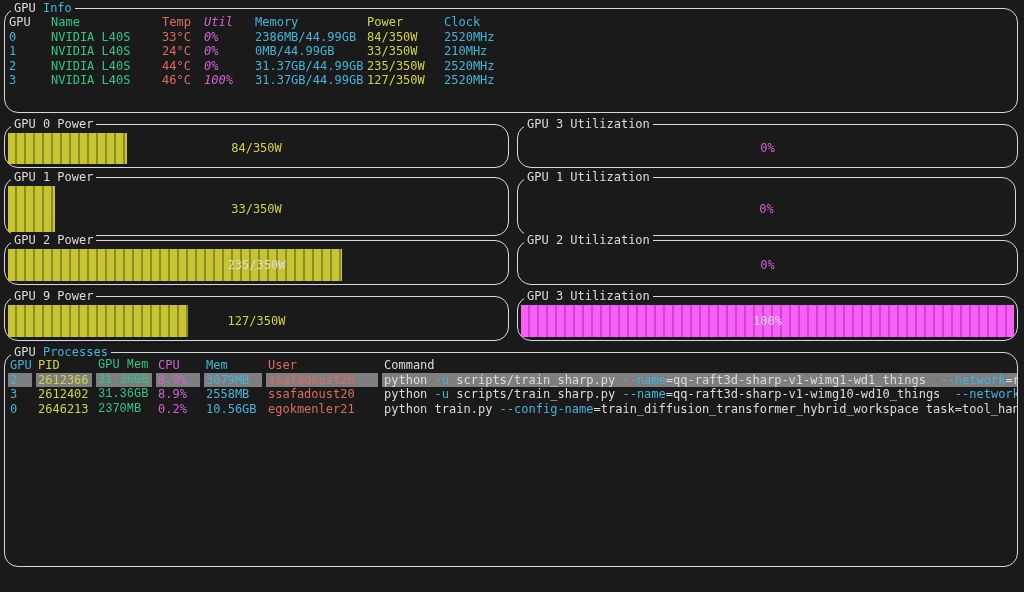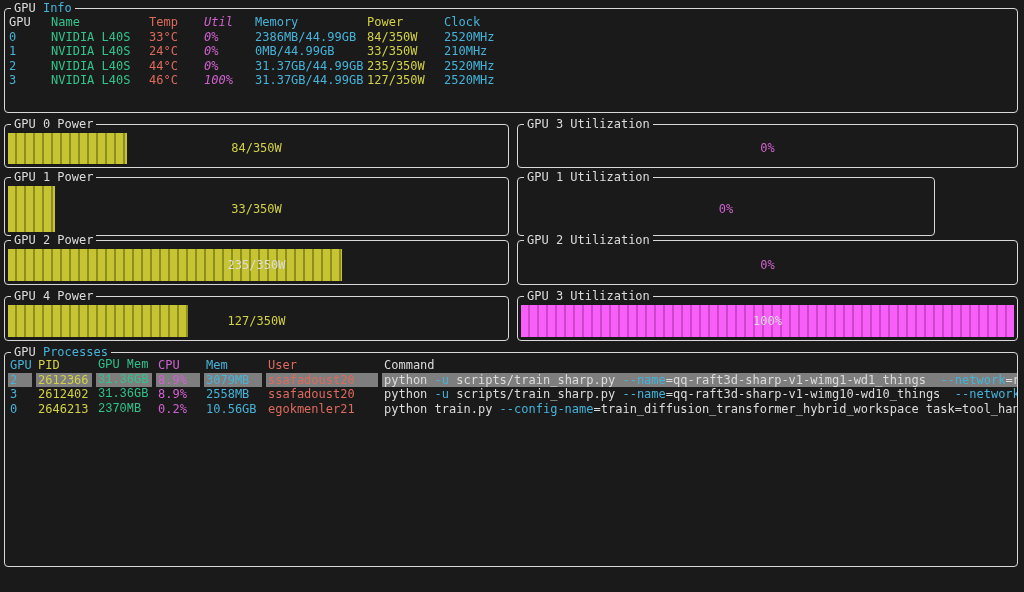--- a/index.html
+++ b/index.html
@@ -10,40 +10,40 @@
     font-size: 12px;
     line-height: 14.5px;
     color: var(--fg, #dcdcdc);
     overflow: hidden;
   }
   .screen { position: relative; width: 1024px; height: 592px; }
 
   .panel {
     position: absolute;
     border: 1px solid var(--border);
-    border-radius: 4px;
+    border-radius: 14px;
     background: var(--bg);
   }
   .panel-title {
     position: absolute;
     top: -8px;
     left: 6px;
     background: var(--bg);
     padding: 0 3px;
     white-space: pre;
     line-height: 14px;
     color: var(--fg);
   }
   .panel-title .accent { color: var(--cyan); }
 
   
   .tbl { position: absolute; left: 0; right: 0; top: 0; padding: 6px 0 0 4px; }
   .trow { display: flex; height: 14.5px; line-height: 14.5px; white-space: pre; }
   .trow > span { display: inline-block; overflow: hidden; }
-  .ic0 { width: 42px; } .ic1 { width: 98px; } .ic2 { width: 55px; }
+  .ic0 { width: 42px; } .ic1 { width: 98px; } .ic2 { width: 55px; text-align: center; }
   .ic3 { width: 51px; font-style: italic; } .ic4 { width: 112px; } .ic5 { width: 77px; }
   .ic6 { flex: 1; }
 
   .ptbl { position: absolute; left: 0; right: 0; top: 0; padding: 5px 0 0 3px; }
   .prow { display: flex; height: 14.5px; line-height: 14.5px; white-space: pre; }
   .prow > span { display: inline-block; overflow: hidden; margin-right: 4px; padding: 0 2px; }
   .pc0 { width: 24px; } .pc1 { width: 56px; } .pc2 { width: 56px; font-family: Liberation Mono, monospace; }
   .pc3 { width: 44px; } .pc4 { width: 58px; } .pc5 { width: 112px; }
   .pc6 { flex: 1; margin-right: 0 !important; }
   .prow.sel > span { background: var(--sel_bg); }
@@ -103,35 +103,35 @@
     </div>
   </section>
   <section class="panel gauge-power" style="left:4px; top:240px; width:505px; height:45px;">
     <div class="panel-title"><span>GPU 2 Power</span></div>
     <div class="gauge-area">
       <div class="gauge-fill" style="width: 67.1429%;"></div>
       <div class="gauge-label" style="color: rgb(220, 220, 220);">235/350W</div>
     </div>
   </section>
   <section class="panel gauge-power" style="left:4px; top:296px; width:505px; height:45px;">
-    <div class="panel-title"><span>GPU 4 Power</span></div>
+    <div class="panel-title"><span>GPU 9 Power</span></div>
     <div class="gauge-area">
       <div class="gauge-fill" style="width: 36.2857%;"></div>
       <div class="gauge-label" style="color: rgb(211, 209, 69);">127/350W</div>
     </div>
   </section>
 
   <section class="panel gauge-util" style="left:517px; top:124px; width:501px; height:44px;">
     <div class="panel-title"><span>GPU 3 Utilization</span></div>
     <div class="gauge-area">
       <div class="gauge-fill" style="width: 0%;"></div>
       <div class="gauge-label" style="color: rgb(208, 98, 208);">0%</div>
     </div>
   </section>
-  <section class="panel gauge-util" style="left:517px; top:177px; width:418px; height:59px;">
+  <section class="panel gauge-util" style="left:517px; top:177px; width:499px; height:59px;">
     <div class="panel-title"><span>GPU 1 Utilization</span></div>
     <div class="gauge-area">
       <div class="gauge-fill" style="width: 0%;"></div>
       <div class="gauge-label" style="color: rgb(208, 98, 208);">0%</div>
     </div>
   </section>
   <section class="panel gauge-util" style="left:517px; top:240px; width:501px; height:45px;">
     <div class="panel-title"><span>GPU 2 Utilization</span></div>
     <div class="gauge-area">
       <div class="gauge-fill" style="width: 0%;"></div>

